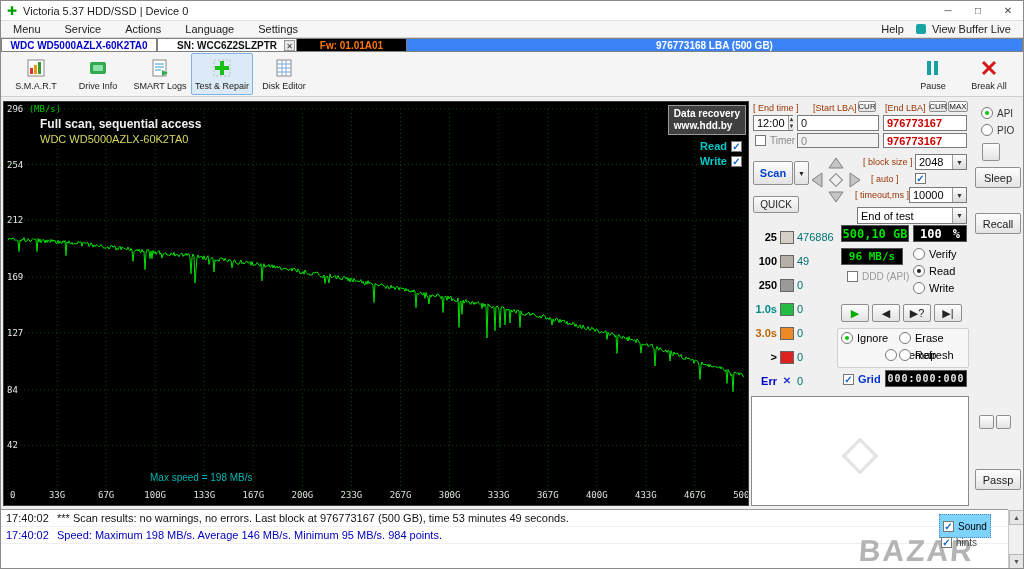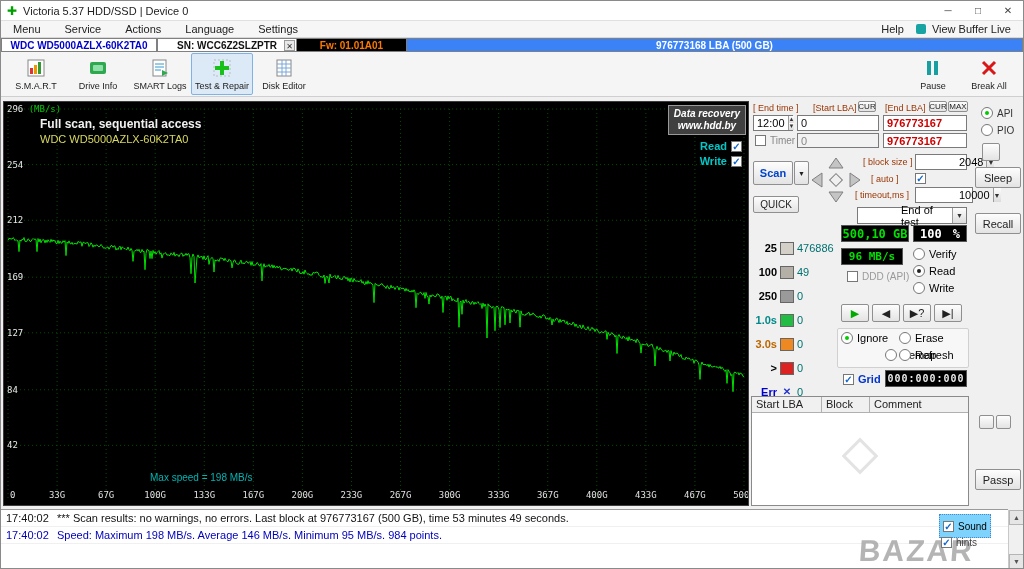--- a/index.html
+++ b/index.html
@@ -35,34 +35,34 @@
   .tool-btn.active { background:#dceaf7; border:1px solid #7fb2e5; }
   .tool-label { font-size:9px; color:#222; white-space:nowrap; }
   .tool-icon { width:22px; height:22px; display:flex; align-items:center; justify-content:center; }
   .tb-right { margin-left:auto; display:flex; margin-right:6px; }
   .tb-right .tool-btn { width:56px; }
 
   
   .graph { position:absolute; left:2px; top:100px; width:746px; height:405px; background:#000; border:1px solid #3c3c3c; }
   .g-title1 { position:absolute; left:36px; top:15px; color:#f0f0f0; font-weight:bold; font-size:12px; }
   .g-title2 { position:absolute; left:36px; top:31px; color:#d8d860; font-size:11px; }
-  .g-promo { position:absolute; right:2px; top:3px; background:#404040; border:1px solid #9a9a9a; color:#fff; font-size:10px; font-weight:bold; text-align:center; padding:2px 5px; line-height:12px;font-style:italic; }
+  .g-promo { position:absolute; right:2px; top:3px; background:#404040; border:1px solid #9a9a9a; color:#fff; font-size:10px; font-weight:bold; text-align:left; padding:2px 5px; line-height:12px; }
   .g-legend { position:absolute; right:6px; top:38px; display:flex; flex-direction:column; gap:3px; align-items:flex-end; }
   .g-leg-row { display:flex; align-items:center; gap:4px; color:#00c8c8; font-size:11px; font-weight:bold; }
   .g-annot { position:absolute; left:146px; top:370px; color:#00b4b4; font-size:10px; }
 
   
   .lab { font-size:9px; color:#993300; white-space:nowrap; }
   .btn { background:linear-gradient(#fdfdfd,#e3e3e3); border:1px solid #8f8f8f; border-radius:2px; display:flex; align-items:center; justify-content:center; font-size:11px; color:#222; }
   .btn-tiny { font-size:8px; }
   .field { background:#fff; border:1px solid #7a7a7a; display:flex; align-items:center; padding:0 3px; font-size:11px; color:#111; }
   .field.red { color:#cc0000; font-weight:bold; }
   .field.dim { color:#888; background:#f2f2f2; }
   .select { background:#fff; border:1px solid #7a7a7a; display:flex; align-items:center; font-size:11px; }
-  .select .val { flex:1; padding:16px 3px;margin-left:40px; }
+  .select .val { flex:1; padding:16px 3px; }
   .select .arr { width:14px; align-self:stretch; background:linear-gradient(#fdfdfd,#dcdcdc); border-left:1px solid #9a9a9a; font-size:7px; display:flex; align-items:center; justify-content:center; color:#333; }
   .cb { width:12px; height:12px; background:#fff; border:1px solid #777; font-size:10px; line-height:10px; text-align:center; color:#1166cc; display:inline-block; }
   .cb.checked::after { content:"✓"; font-weight:bold; }
   .cb.small { width:11px; height:11px; }
   .radio { width:12px; height:12px; border-radius:50%; background:#fff; border:1px solid #777; position:relative; display:inline-block; }
   .radio.sel::after { content:""; position:absolute; inset:3px; border-radius:50%; background:#222; }
   .radio.selg::after { content:""; position:absolute; inset:3px; border-radius:50%; background:#00cc00; }
   .led { background:#000; border:1px solid #555; font-family:"DejaVu Sans Mono",monospace; font-weight:bold; display:flex; align-items:center; justify-content:center; }
   .row { display:flex; align-items:center; gap:4px; }
 
@@ -321,31 +321,31 @@
       </g>
     </svg>
     <span class="abs lab" style="left:112px;top:60px;">[ block size ]</span>
     <div class="abs select" style="left:164px;top:57px;width:52px;height:16px;">
       <span class="val">2048</span>
       <span class="arr">▼</span>
     </div>
     <span class="abs lab" style="left:120px;top:77px;">[ auto ]</span>
     <span class="abs cb small checked" style="left:164px;top:76px;"></span>
     <span class="abs lab" style="left:104px;top:93px;">[ timeout,ms ]</span>
-    <div class="abs select" style="left:164px;top:90px;width:58px;height:16px;">
+    <div class="abs select" style="left:158px;top:90px;width:58px;height:16px;">
       <span class="val">10000</span>
       <span class="arr">▼</span>
     </div>
     <div class="abs btn" style="left:2px;top:99px;width:46px;height:17px;font-size:10px;">QUICK</div>
     <div class="abs select" style="left:106px;top:110px;width:110px;height:17px;">
       <span class="val">End of test</span>
       <span class="arr">▼</span>
     </div>
 
-    <div class="abs" id="histogram" style="left:2px;top:128px;width:86px;margin-top:11px;">
+    <div class="abs" id="histogram" style="left:2px;top:128px;width:86px;">
         <div class="hist-row">
           <span class="hist-label" style="color: rgb(0, 0, 0);">25</span>
           <span class="hist-box" style="background: rgb(212, 208, 200);"></span>
           <span class="hist-count">476886</span>
         </div>
         <div class="hist-row">
           <span class="hist-label" style="color: rgb(0, 0, 0);">100</span>
           <span class="hist-box" style="background: rgb(180, 176, 168);"></span>
           <span class="hist-count">49</span>
         </div>
@@ -424,25 +424,20 @@
       <span style="font-size:11px;">Refresh</span>
     </div>
 
     <div class="abs row" style="left:92px;top:276px;">
       <span class="cb small checked"></span>
       <span style="font-size:11px;font-weight:bold;color:#0033cc;">Grid</span>
     </div>
     <div class="abs led" style="left:134px;top:273px;width:82px;height:17px;color:#e8e8e8;font-size:10px;letter-spacing:1px;">000:000:000</div>
 
     <div class="dtable">
-      <div class="hdr">
-        <div class="hcell" style="width:70px;">Start LBA</div>
-        <div class="hcell" style="width:48px;">Block</div>
-        <div class="hcell" style="flex:1;border-right:none;">Comment</div>
-      </div>
       <div class="t-watermark"></div>
     </div>
   </div>
 
   <div class="strip">
     <div class="abs row" style="left:6px;top:10px;">
       <span class="radio selg"></span>
       <span class="strip-lab">API</span>
     </div>
     <div class="abs row" style="left:6px;top:27px;">

